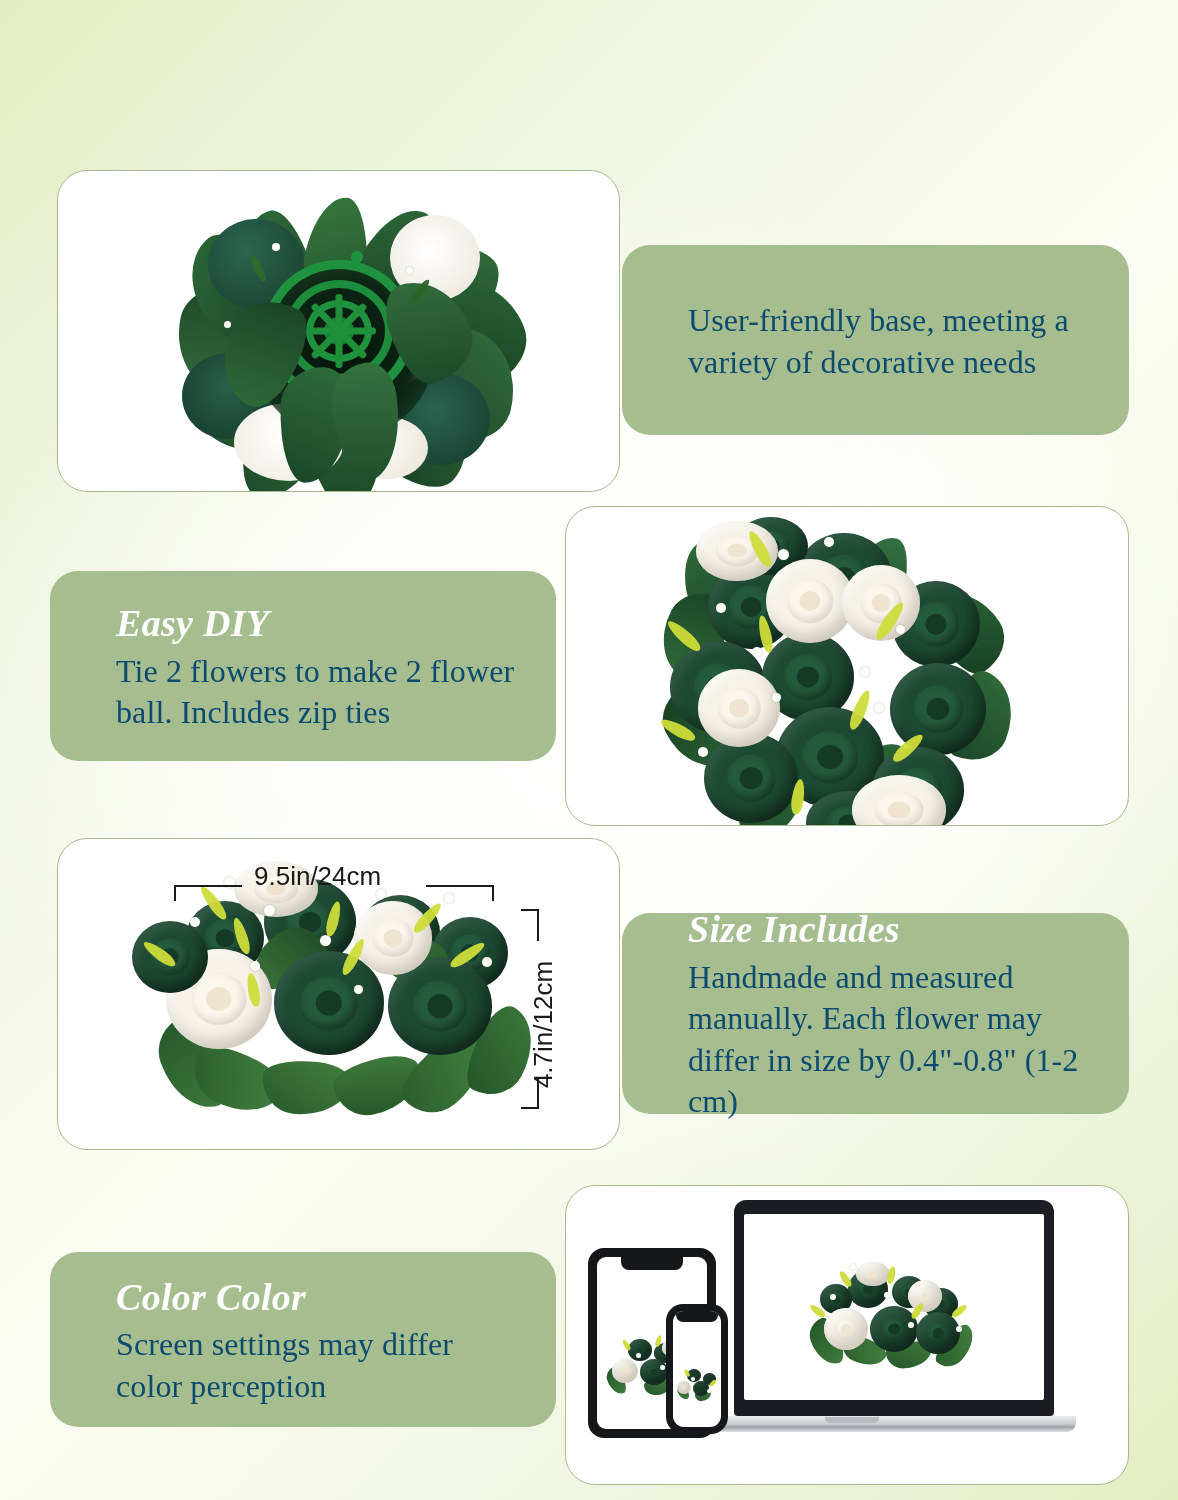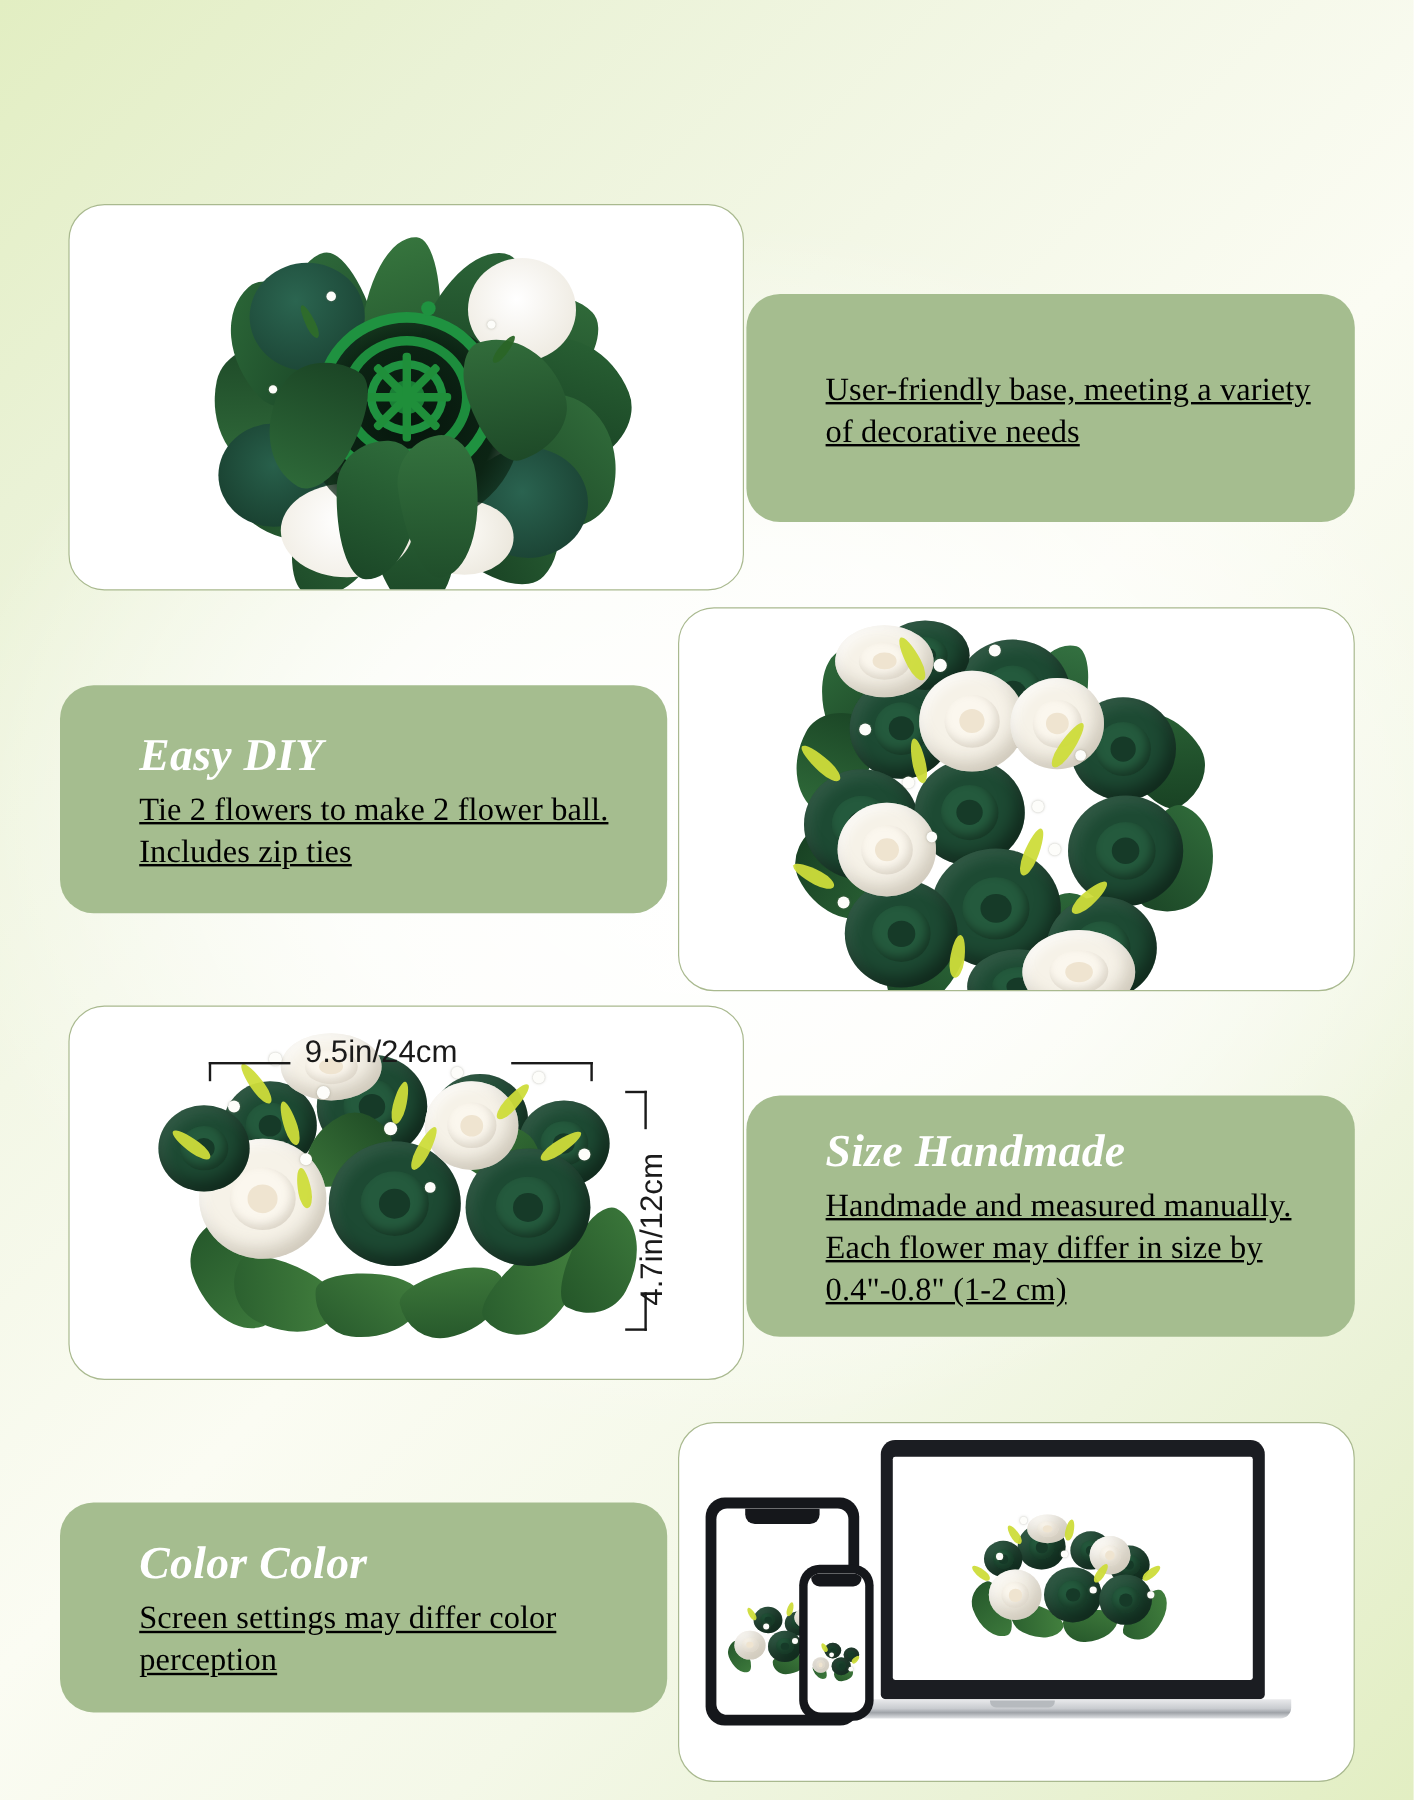--- a/index.html
+++ b/index.html
@@ -55,25 +55,24 @@
   .panel-title {
     font-size:38px;
     font-weight:bold;
     font-style:italic;
     color:#ffffff;
     line-height:1.12;
     margin-bottom:6px;
     letter-spacing:0.3px;
   }
   .panel-body {
-    font-size:27px;
-    color:#000000;
+    font-size:32px;
+    color:#0c4a6e;
     line-height:1.30;
     letter-spacing:0.1px;
-    text-decoration:underline;
   }
 
   
   #card-base      { left:57px;  top:170px;  width:563px; height:322px; }
   #panel-base     { left:622px; top:245px;  width:507px; height:190px; }
 
   #card-ball      { left:565px; top:506px;  width:564px; height:320px; }
   #panel-diy      { left:50px;  top:571px;  width:506px; height:190px; }
 
   #card-size      { left:57px;  top:838px;  width:563px; height:312px; }
@@ -391,21 +390,21 @@
         <div class="dim-tick-h" style="left:463px;top:70px;width:18px;"></div>
         <div class="dim-v-label" style="left:400px;top:170px;width:170px;text-align:center;">4.7in/12cm</div>
         <div class="dim-bracket-v" style="left:479px;top:238px;height:32px;"></div>
         <div class="dim-tick-h" style="left:463px;top:267.5px;width:18px;"></div>
       </div>
 
     </div>
   </div>
 
   <div class="green-panel pad-left" id="panel-size">
-    <div class="panel-title">Size Handmade</div>
+    <div class="panel-title">Size Includes</div>
     <div class="panel-body">Handmade and measured manually. Each flower may differ in size by 0.4"-0.8" (1-2 cm)</div>
   </div>
 
   <div class="green-panel pad-left" id="panel-color">
     <div class="panel-title">Color Color</div>
     <div class="panel-body">Screen settings may differ color perception</div>
   </div>
 
   <div class="white-card" id="card-devices">
     <div class="art">

